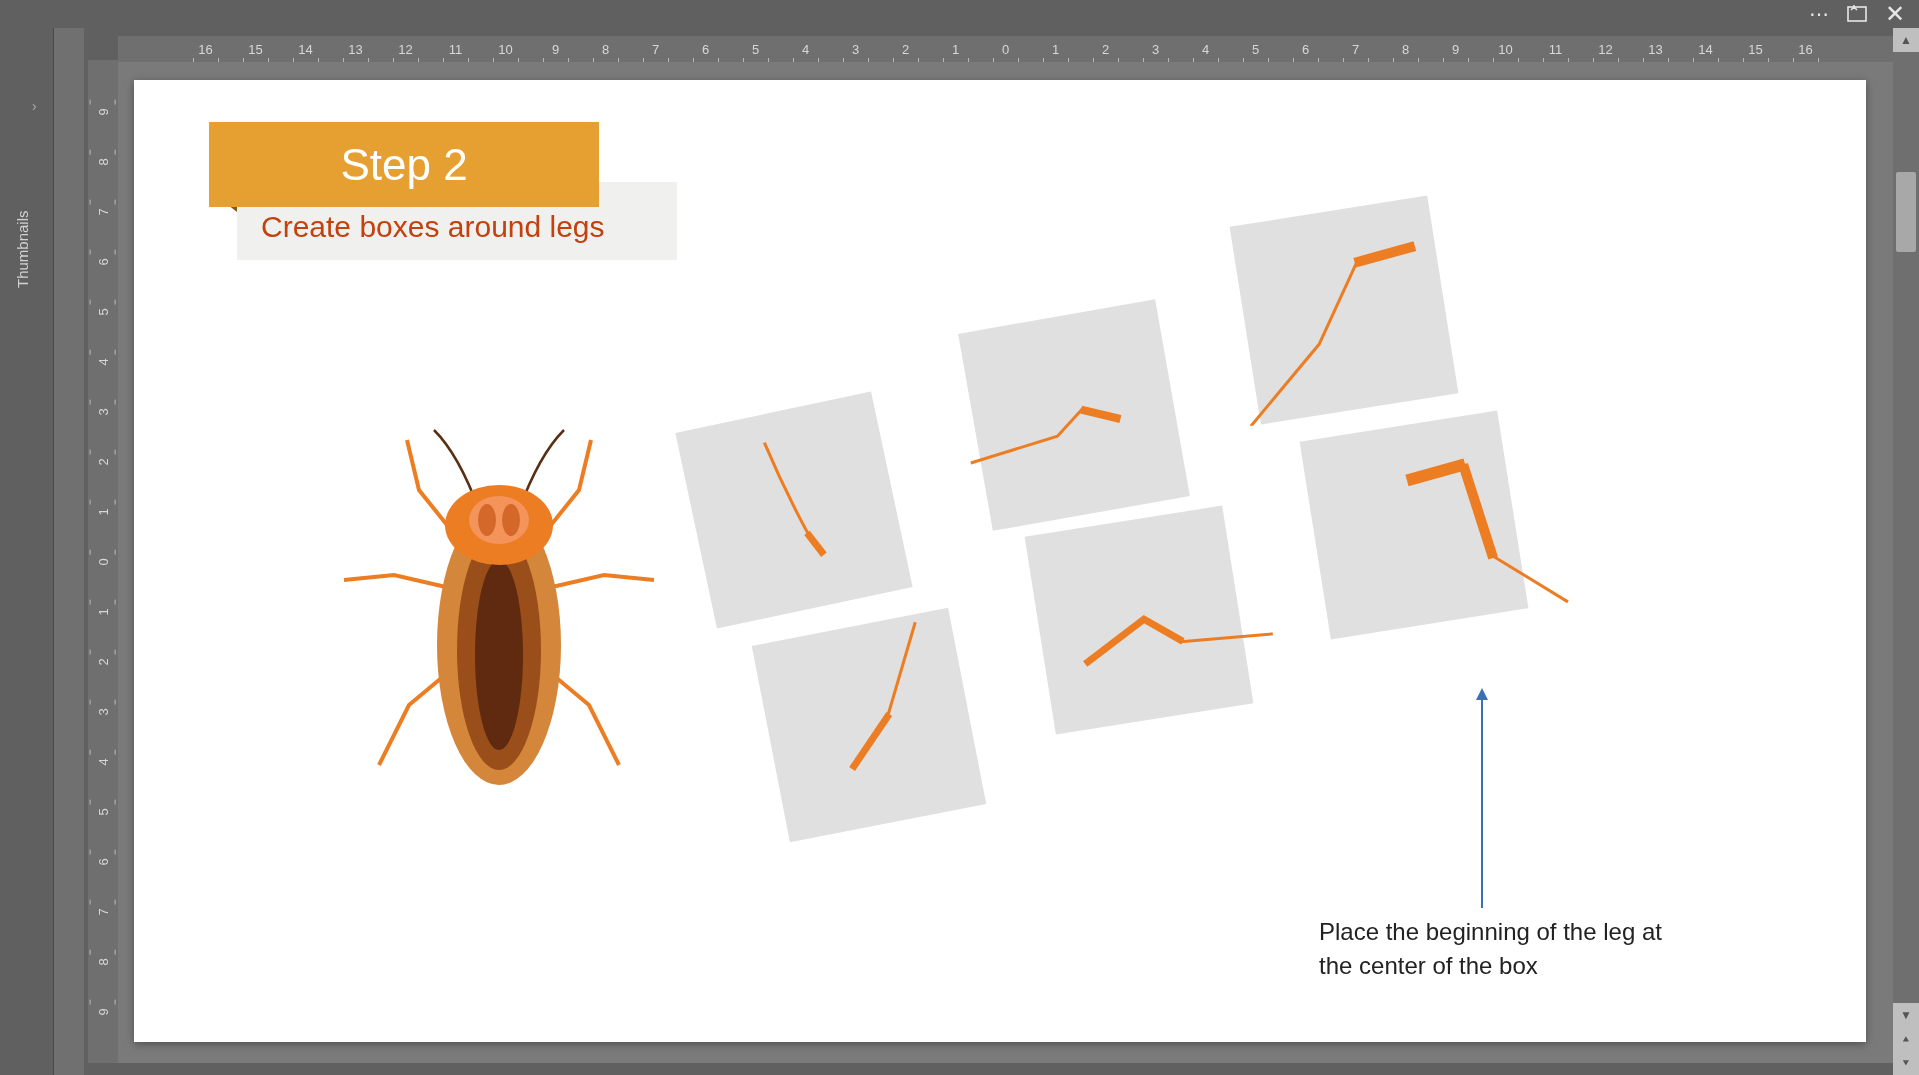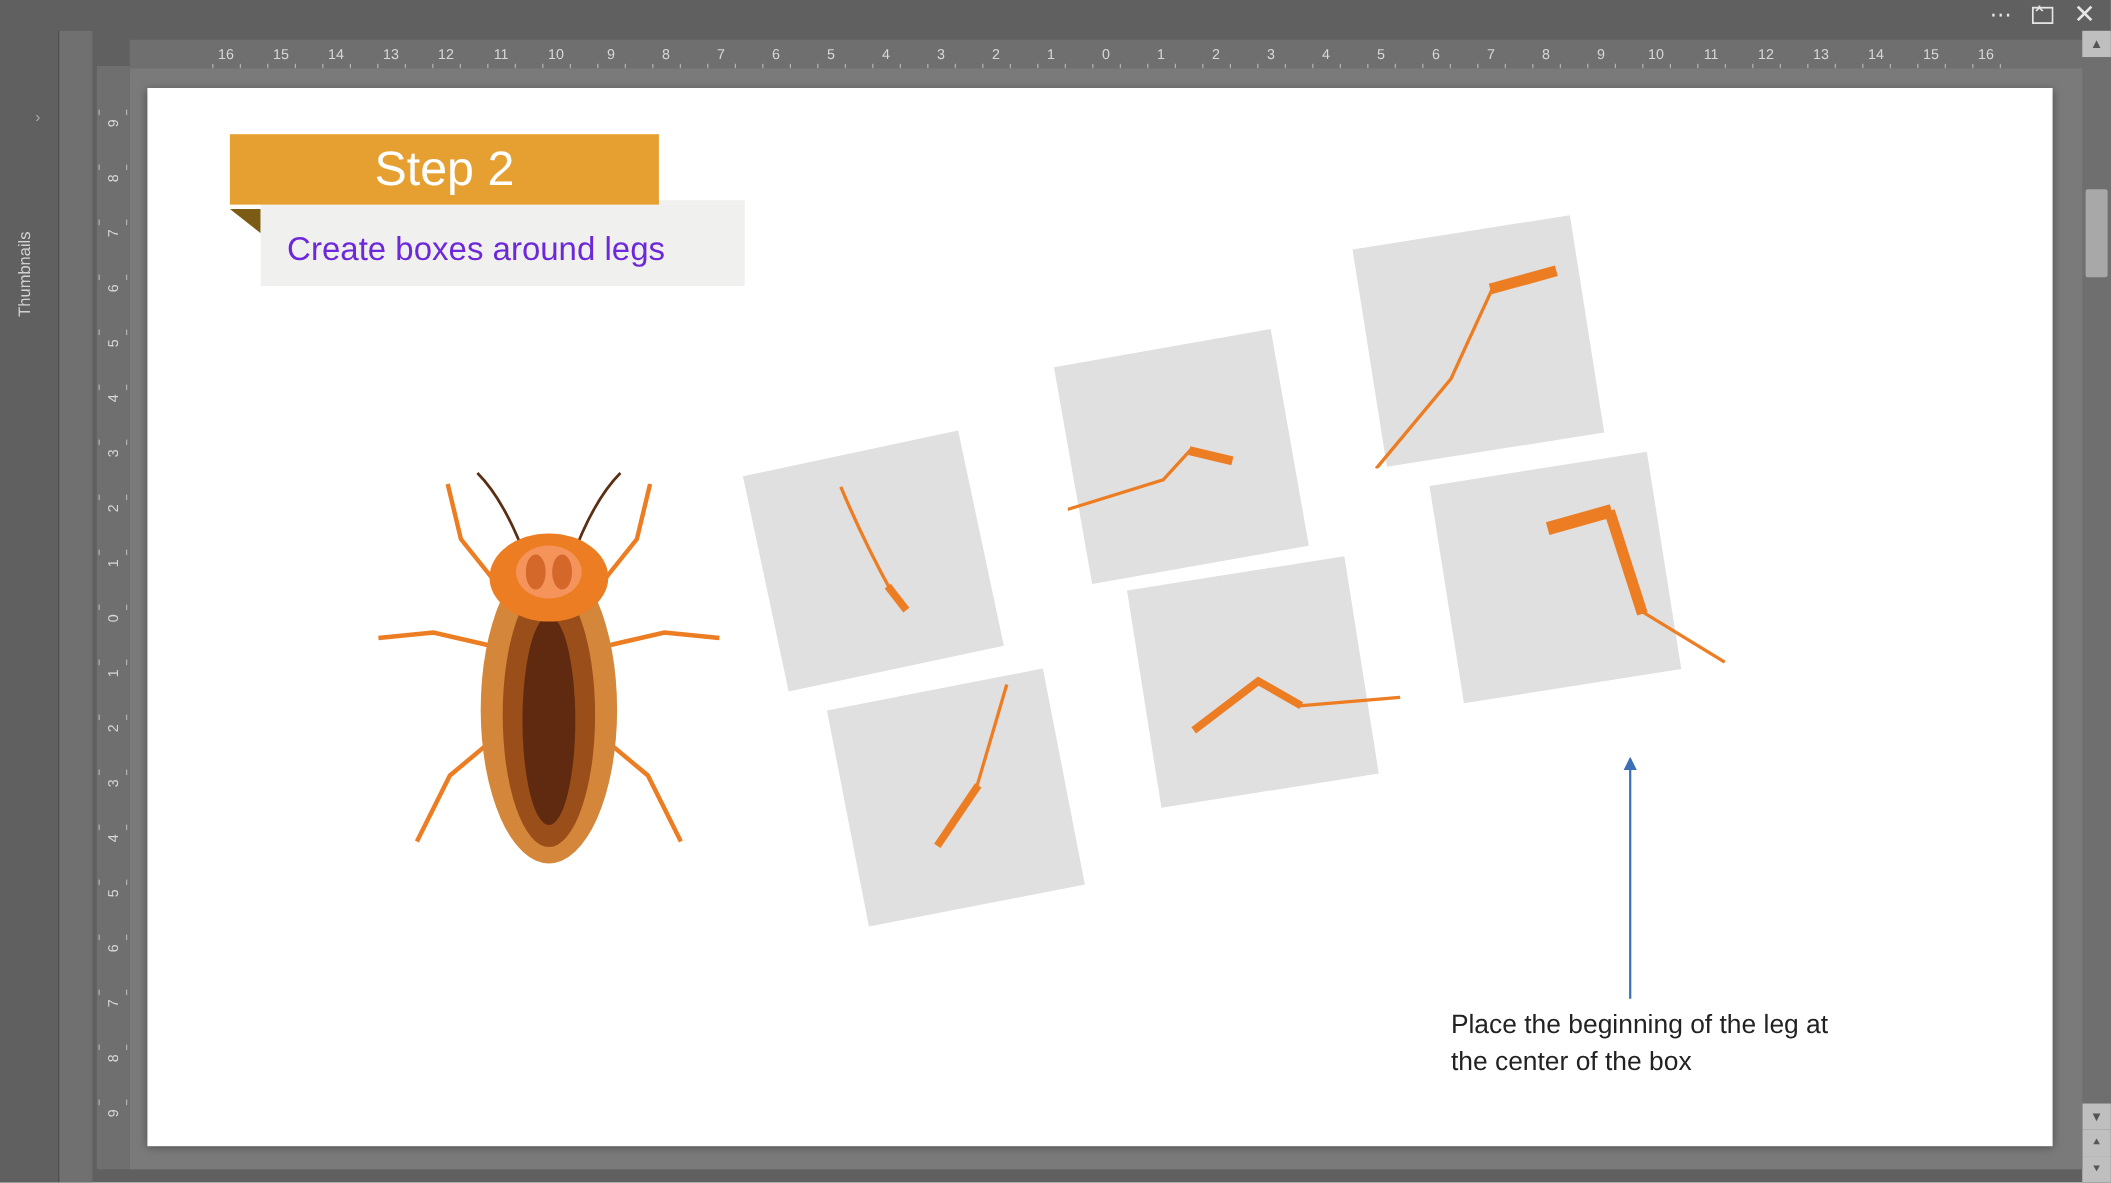--- a/index.html
+++ b/index.html
@@ -164,34 +164,34 @@
     .ribbon-tail {
       position: absolute;
       left: 0; top: 68px;
       width: 0; height: 0;
       border-top: 0 solid transparent;
       border-right: 28px solid #7c5c15;
       border-bottom: 22px solid transparent;
     }
     .ribbon {
       position: relative;
-      width: 390px; height: 64px;
+      width: 390px; height: 85px;
       background: #e6a031;
       color: #fff;
       font-size: 44px;
       font-weight: 400;
       display: flex; align-items: center; justify-content: center;
       z-index: 2;
     }
     .subbanner {
       position: absolute;
       left: 28px; top: 60px;
       width: 440px; height: 78px;
       background: #f0f0ef;
-      color: #6d28d9;
+      color: #c2410c;
       font-size: 30px;
       display: flex; align-items: flex-end; 
       padding: 0 0 16px 24px;
       z-index: 1;
     }
     
     .roach { position: absolute; left: 205px; top: 345px; }
     
     .legbox {
       position: absolute;

